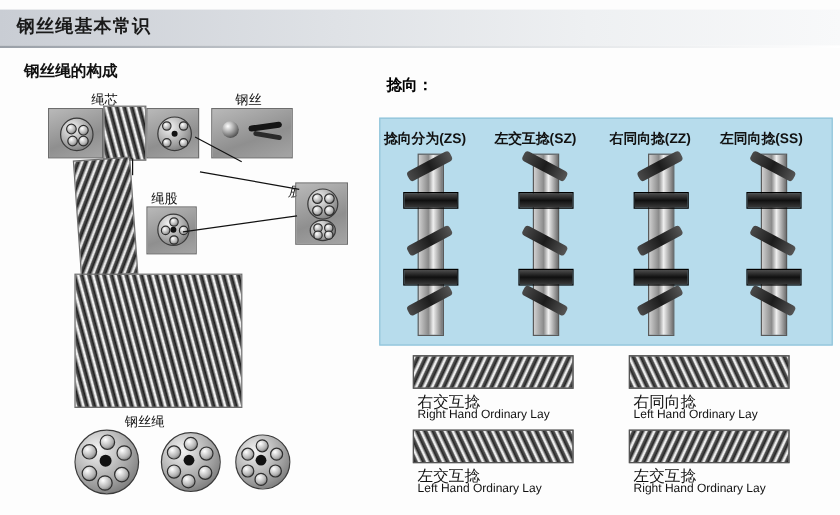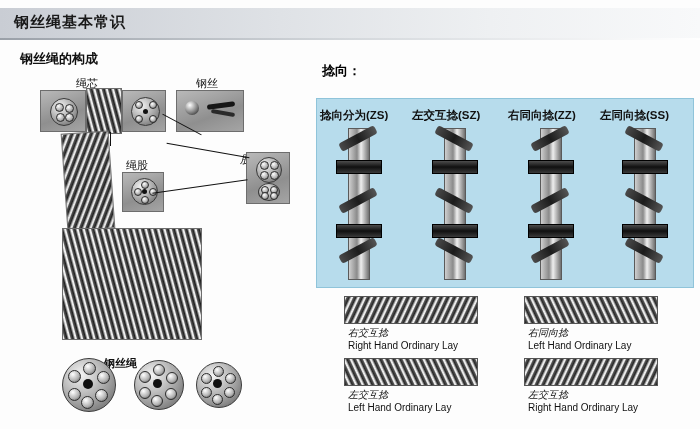--- a/index.html
+++ b/index.html
@@ -180,24 +180,23 @@
 
   
   .swatch {
     position: absolute;
     border: 1px solid #555;
     background: #777;
     overflow: hidden;
   }
   .swatch-cap-cn {
     position: absolute;
-    font-size: 10px;
-    color: #111;
-    white-space: nowrap;
-    font-style: italic;
+    font-size: 13px;
+    color: #111;
+    white-space: nowrap;
   }
   .swatch-cap-en {
     position: absolute;
     font-size: 10px;
     color: #111;
     white-space: nowrap;
   }
 </style>
 </head>
 <body>
@@ -273,21 +272,21 @@
 
   <div class="photo dark" style="left:62px; top:228px; width:138px; height:110px;">
     <div class="stripes steep"></div>
   </div>
 
   <div class="leader" style="left:110px; top:132px; width:1px; height:14px;"></div>
   <div class="leader" style="left:160px; top:124px; width:44px; height:1px; transform:rotate(28deg);"></div>
   <div class="leader" style="left:166px; top:150px; width:84px; height:1px; transform:rotate(10deg);"></div>
   <div class="leader" style="left:152px; top:186px; width:96px; height:1px; transform:rotate(-8deg);"></div>
 
-  <div class="cap" style="left:104px; top:344px; font-weight:bold;margin-top:12px;">钢丝绳</div>
+  <div class="cap" style="left:104px; top:344px; font-weight:normal;">钢丝绳</div>
 
   <div class="xsec" style="left:62px; top:358px; width:52px; height:52px;">
     <div class="core" style="left:20px; top:20px; width:10px; height:10px;"></div>
     <div class="dot" style="left:20px; top:3px; width:11px; height:11px;"></div>
     <div class="dot" style="left:34px; top:12px; width:11px; height:11px;"></div>
     <div class="dot" style="left:32px; top:30px; width:11px; height:11px;"></div>
     <div class="dot" style="left:18px; top:37px; width:11px; height:11px;"></div>
     <div class="dot" style="left:5px; top:29px; width:11px; height:11px;"></div>
     <div class="dot" style="left:5px; top:11px; width:11px; height:11px;"></div>
   </div>

